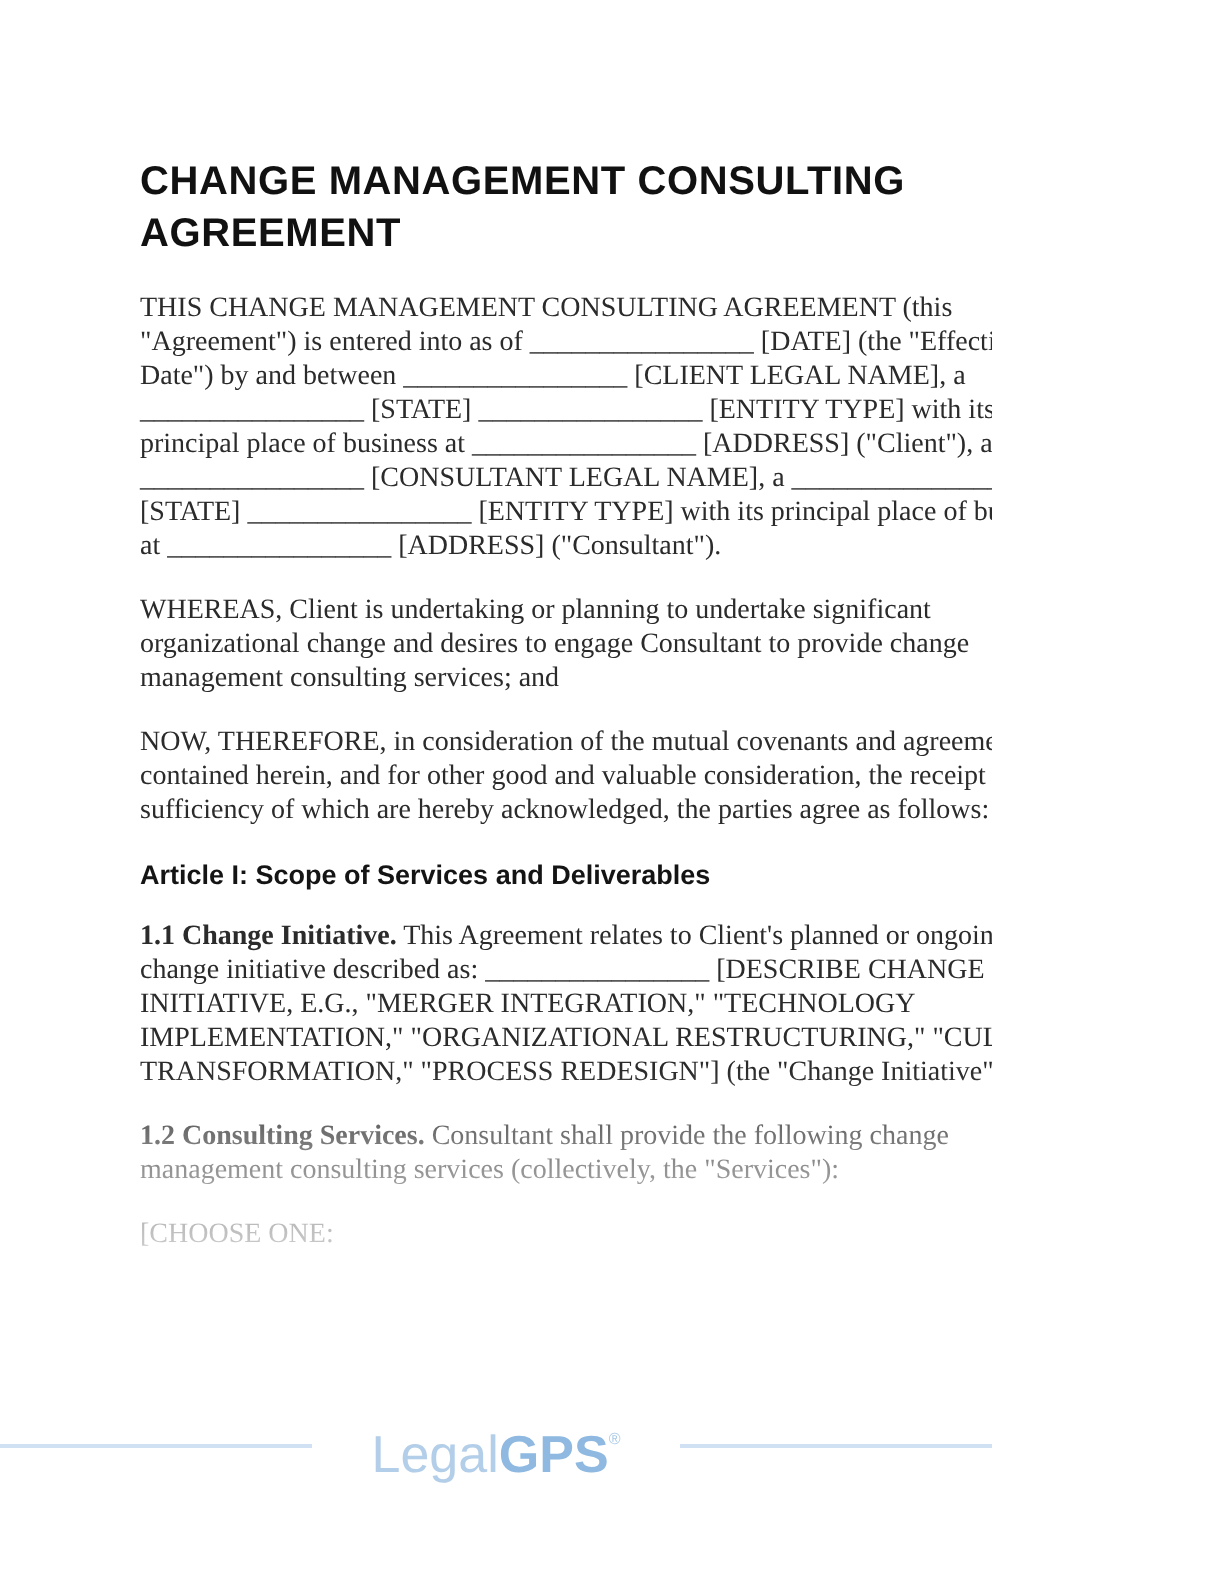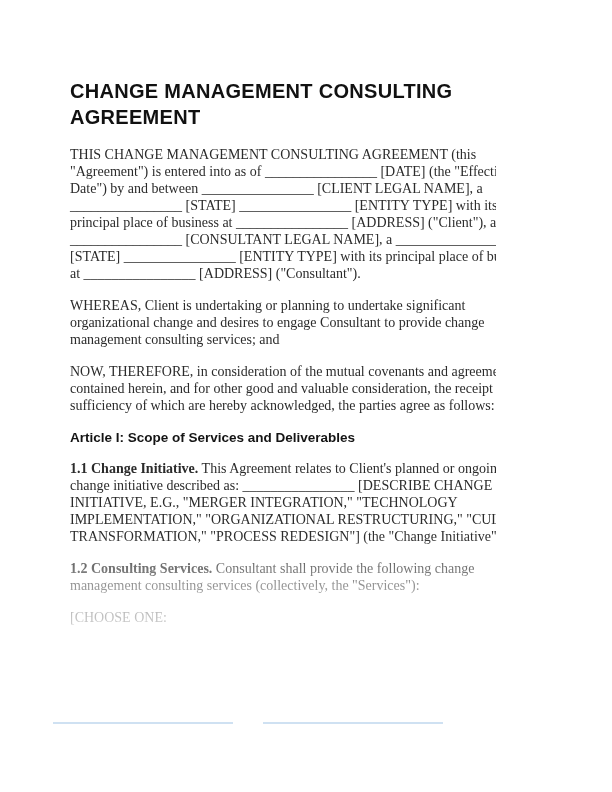--- a/index.html
+++ b/index.html
@@ -125,16 +125,17 @@
     <p><span class="section-label">1.2 Consulting Services.</span><span> Consultant shall provide the following change management consulting services (collectively, the "Services"):</span></p>
 
     <p>[CHOOSE ONE:</p>
 
   </div>
 
   <div class="fade-overlay"></div>
 
   <div class="footer">
     <span class="footer-rule"></span>
+    <div class="logo"><span class="logo-light">Legal</span><span class="logo-bold">GPS</span><span class="logo-reg">®</span></div>
     <span class="footer-rule"></span>
   </div>
 
 </div>
 
 </body></html>

